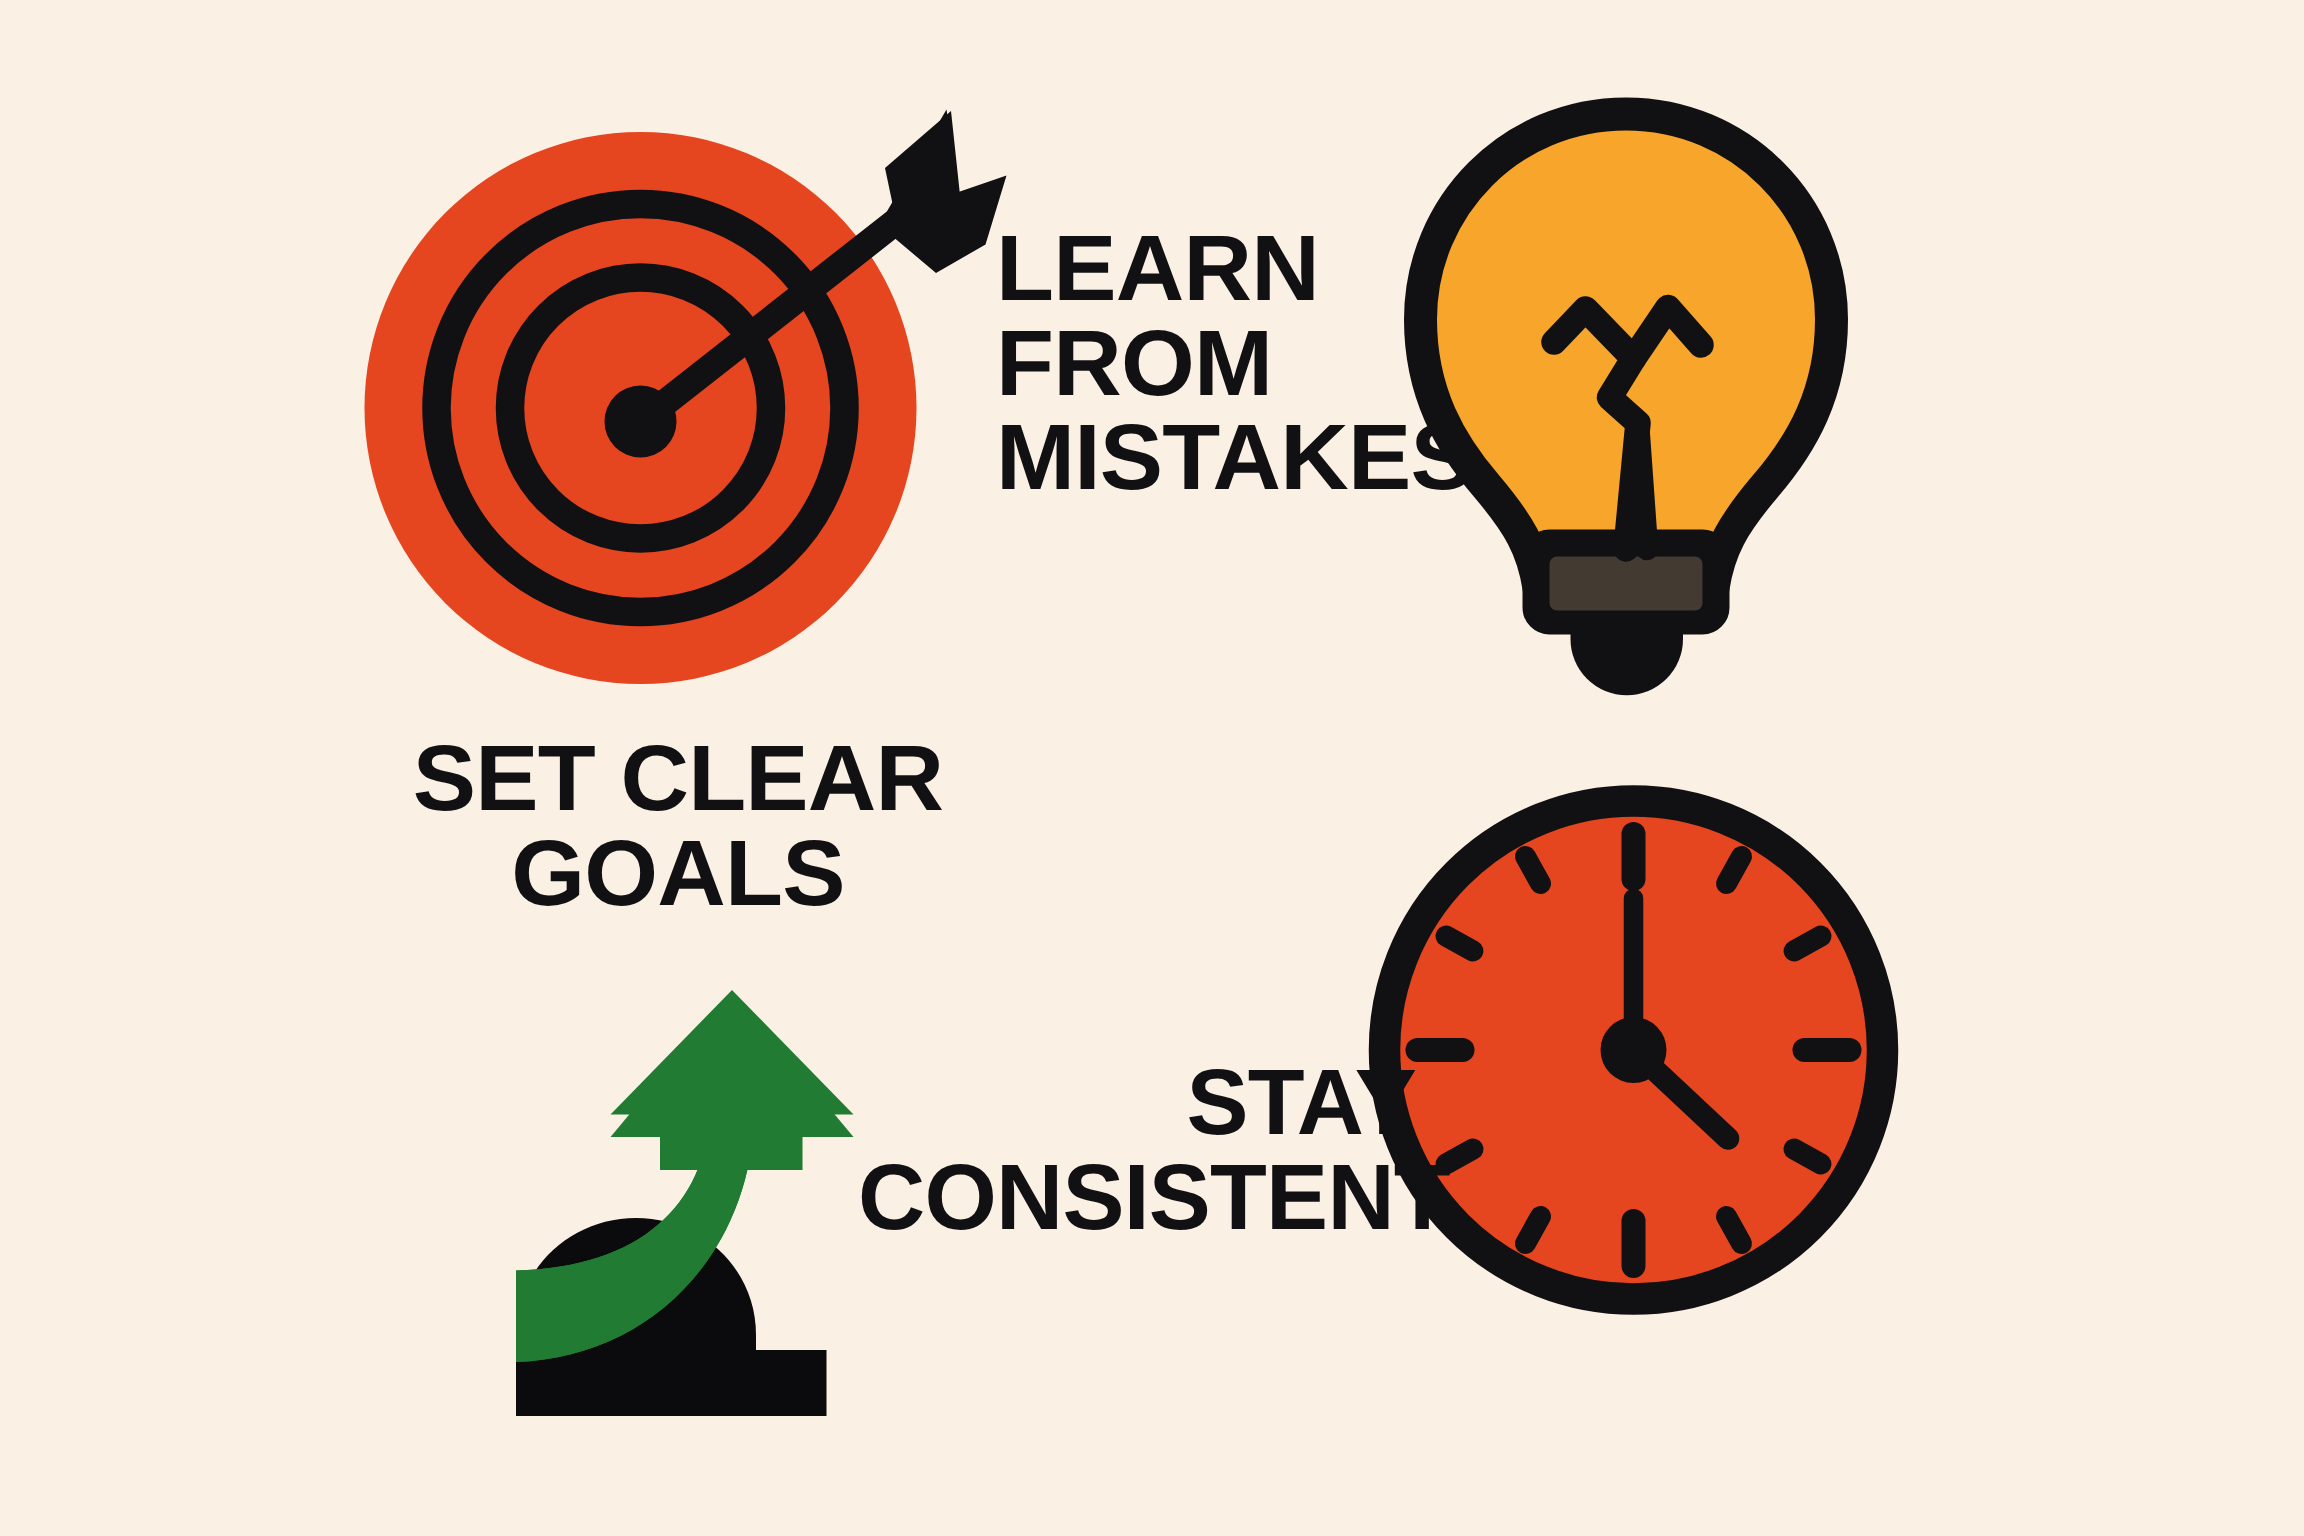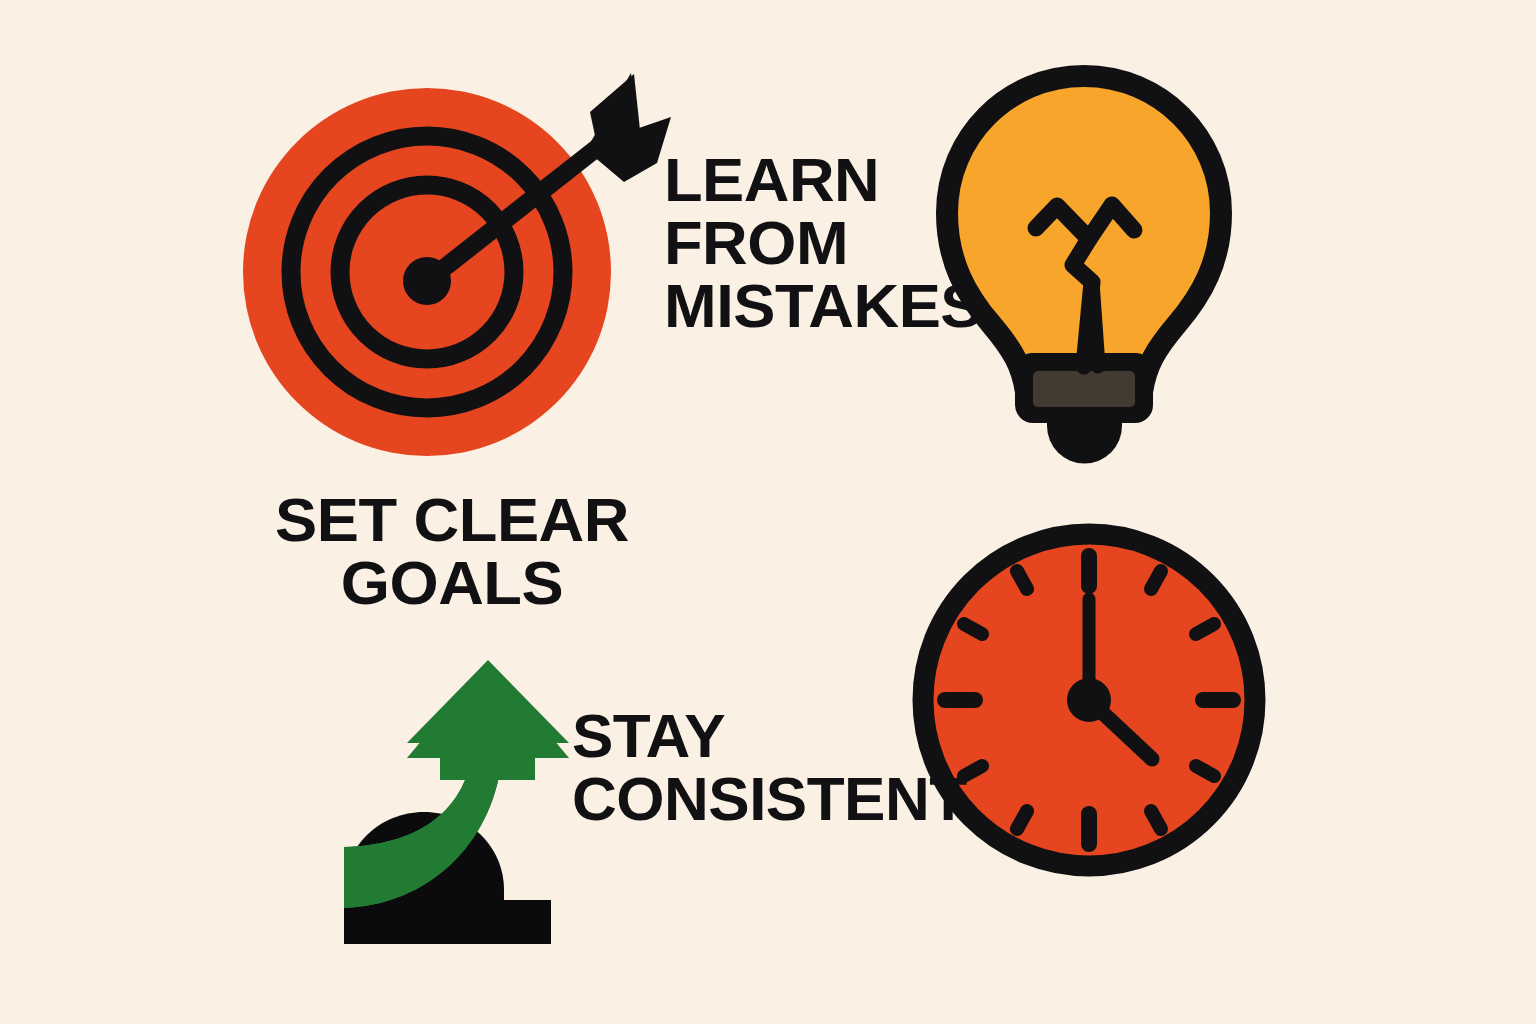--- a/index.html
+++ b/index.html
@@ -53,21 +53,21 @@
     font-size: 62px;
     text-align: left;
     transform: scaleX(1.02);
     transform-origin: 0 0;
   }
   #cap-stay {
     left: 572px;
     top: 704px;
     width: 372px;
     font-size: 62px;
-    text-align: left;
+    text-align: right;
     transform: scaleX(1.0);
     transform-origin: 50% 0;
   }
 </style>
 </head>
 <body>
 
 <div id="poster">
 
   <svg class="layer" viewBox="0 0 1536 1024" xmlns="http://www.w3.org/2000/svg">

